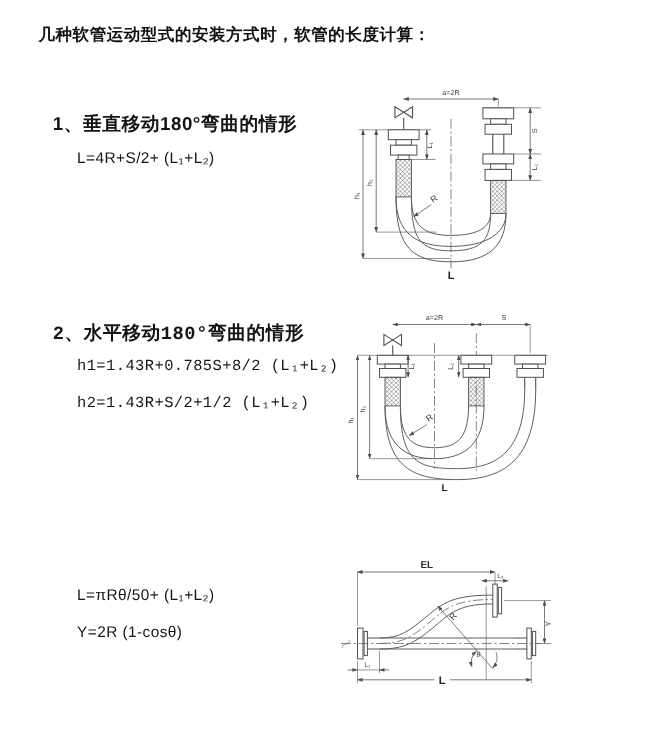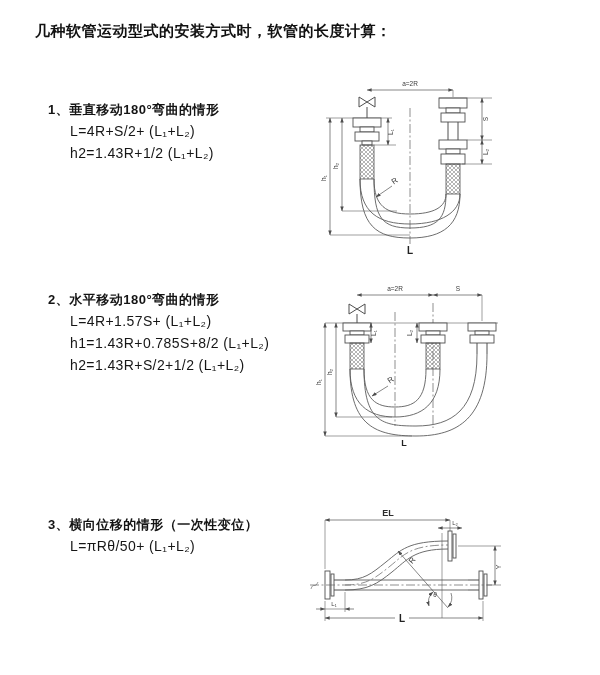--- a/index.html
+++ b/index.html
@@ -6,25 +6,25 @@
   .page{
     position:relative;width:540px;height:675px;background:#ffffff;overflow:hidden;
     font-family:"Liberation Sans","DejaVu Sans",sans-serif;color:#1a1a1a;
   }
   .title{
     position:absolute;left:35px;top:22px;font-size:15px;font-weight:bold;
     letter-spacing:0.5px;color:#111;white-space:nowrap;
   }
   .section{position:absolute;white-space:nowrap;}
   .sec1{left:48px;top:101px;}
-  .sec2{left:48px;top:291px;}
+  .sec2{left:48px;top:291px;font-family:Liberation Mono, monospace;}
   .sec3{left:48px;top:516px;}
-  .sec-heading{font-size:13px;font-weight:bold;color:#141414;letter-spacing:0.5px;height:18px;}
+  .sec-heading{font-size:17px;font-weight:bold;color:#141414;letter-spacing:0.5px;height:18px;}
   .formula{font-size:14px;font-weight:400;color:#161616;letter-spacing:0.4px;
-    margin-top:4px;padding-left:22px;height:18px;}
+    margin-top:16px;padding-left:22px;height:18px;}
   .diagram{position:absolute;}
   .d1{left:312px;top:66px;}
   .d2{left:312px;top:276px;}
   .d3{left:302px;top:505px;}
   svg{display:block;}
   svg text{font-family:"Liberation Sans","DejaVu Sans",sans-serif;fill:#3c3c3c;}
   .obj{stroke:#4f4f4f;stroke-width:1;fill:none;}
   .objf{stroke:#4f4f4f;stroke-width:0.9;fill:#fff;}
   .hose{stroke:#5c5c5c;stroke-width:0.9;fill:none;}
   .dim{stroke:#555;stroke-width:0.7;fill:none;}
@@ -36,33 +36,31 @@
 </head>
 <body>
 
 <div class="page">
 
   <div class="title">几种软管运动型式的安装方式时，软管的长度计算：</div>
 
   <div class="section sec1">
     <div class="sec-heading">1、垂直移动180°弯曲的情形</div>
     <div class="formula">L=4R+S/2+ (L₁+L₂)</div>
-    <div class="formula">h2=1.43R+1/2 (L₁+L₂)</div>
   </div>
 
   <div class="section sec2">
     <div class="sec-heading">2、水平移动180°弯曲的情形</div>
-    <div class="formula">L=4R+1.57S+ (L₁+L₂)</div>
     <div class="formula">h1=1.43R+0.785S+8/2 (L₁+L₂)</div>
     <div class="formula">h2=1.43R+S/2+1/2 (L₁+L₂)</div>
   </div>
 
   <div class="section sec3">
-    <div class="sec-heading">3、横向位移的情形（一次性变位）</div>
     <div class="formula">L=πRθ/50+ (L₁+L₂)</div>
+    <div class="formula">Y=2R (1-cosθ)</div>
   </div>
 
   <div class="diagram d1">
     <svg width="282" height="192" viewBox="0 0 282 192">
       <defs>
         <marker id="ar1" markerWidth="7" markerHeight="5" refX="6.6" refY="2.5" orient="auto-start-reverse">
           <path d="M0,0 L7,2.5 L0,5 z" fill="#4d4d4d"></path>
         </marker>
         <pattern id="hatch1" width="4" height="4" patternUnits="userSpaceOnUse">
           <path d="M0,4 L4,0 M0,0 L4,4" stroke="#5a5a5a" stroke-width="0.45"></path>

